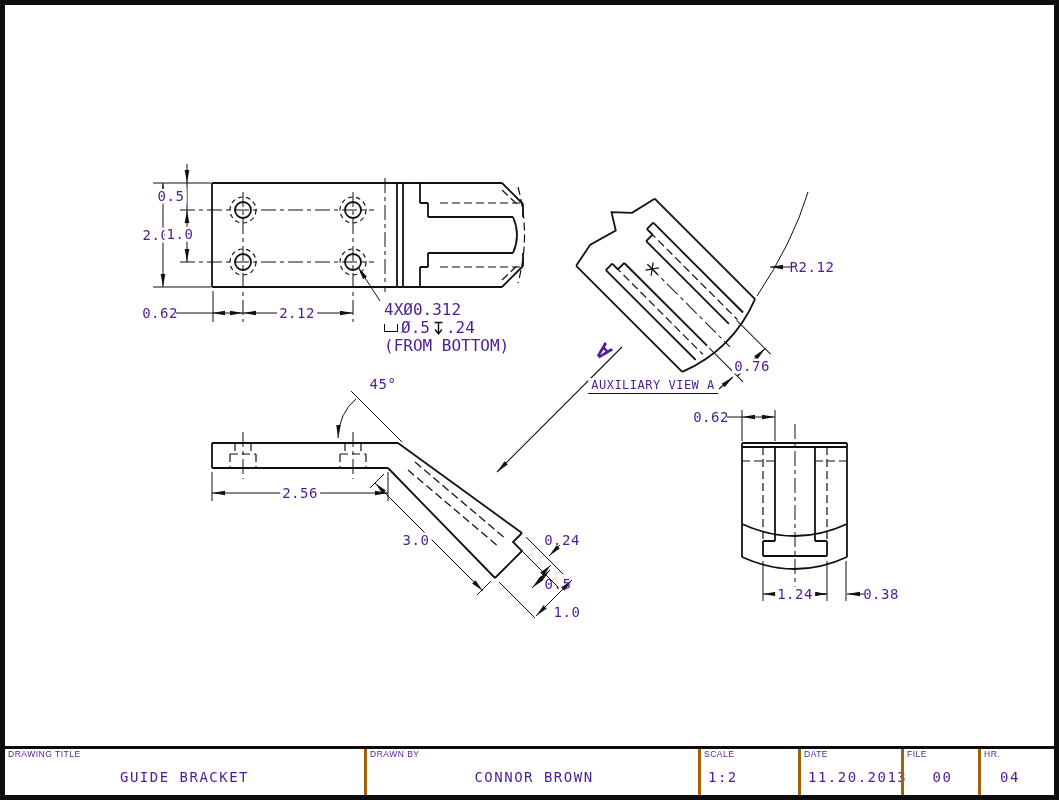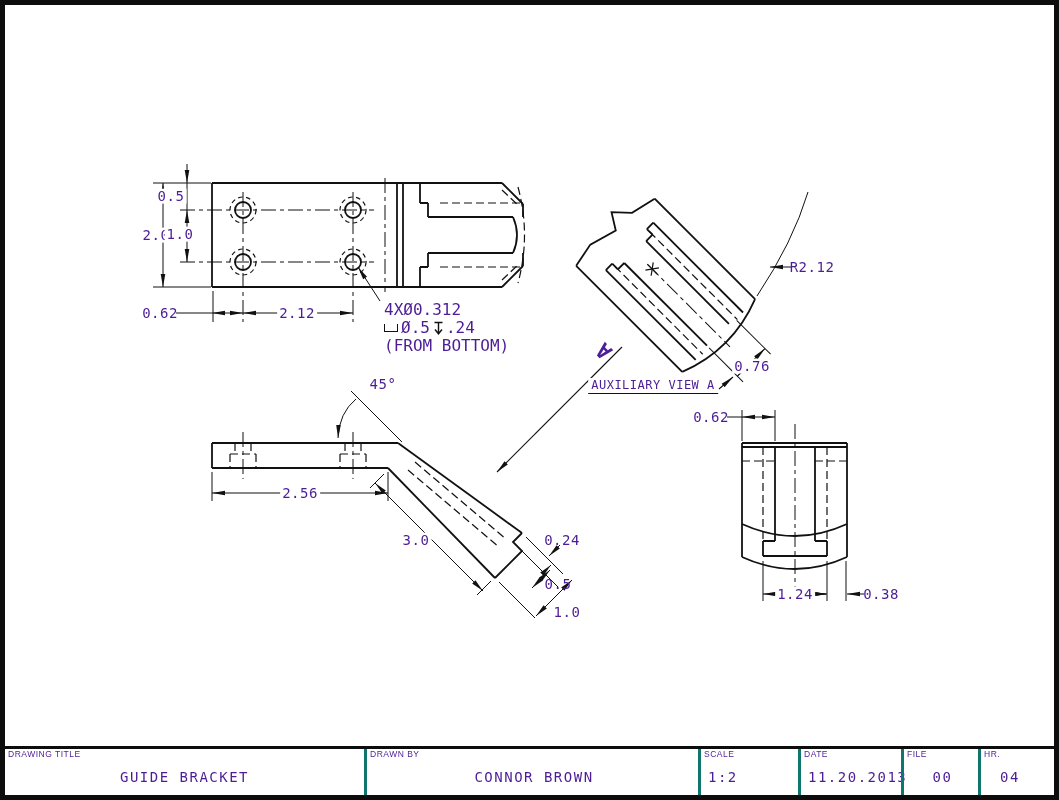--- a/index.html
+++ b/index.html
@@ -15,21 +15,21 @@
        white-space:nowrap;border-bottom:1.6px solid #111;padding:0 3px 1px 3px;background:#fff;}
   .viewletter{position:absolute;transform:translate(-50%,-50%) rotate(-135deg);
        font-size:21px;font-weight:bold;background:transparent;}
   .callout{position:absolute;font-size:16px;line-height:1.12;white-space:nowrap;}
   .callout .row{display:flex;align-items:center;gap:1px;}
   .cbore-icon{display:inline-block;width:12px;height:7px;border:1.6px solid #111;border-top:none;
        margin-right:2px;}
   .depth-icon{display:inline-block;margin:0 1px 0 2px;}
   
   .tblock{position:absolute;left:5px;right:5px;top:746px;bottom:5px;border-top:3px solid #0d0d0d;z-index:3;background:#fff;}
-  .tcell{position:absolute;top:0;bottom:0;border-left:3px solid #0f766e;display:flex;flex-direction:column;}
+  .tcell{position:absolute;top:0;bottom:0;border-left:3px solid #a16207;display:flex;flex-direction:column;}
   .tcell.first{border-left:none;border-radius:12px;}
   .tlabel{font-family:"Liberation Sans", sans-serif;font-size:8.5px;letter-spacing:0.5px;
           padding:1px 0 0 3px;line-height:1;}
   .tvalue{flex:1;display:flex;align-items:center;justify-content:center;
           font-size:14px;letter-spacing:1.5px;padding-bottom:0;}
   .tvalue.left{justify-content:flex-start;padding-left:7px;}
 </style>
 </head>
 <body>
 

